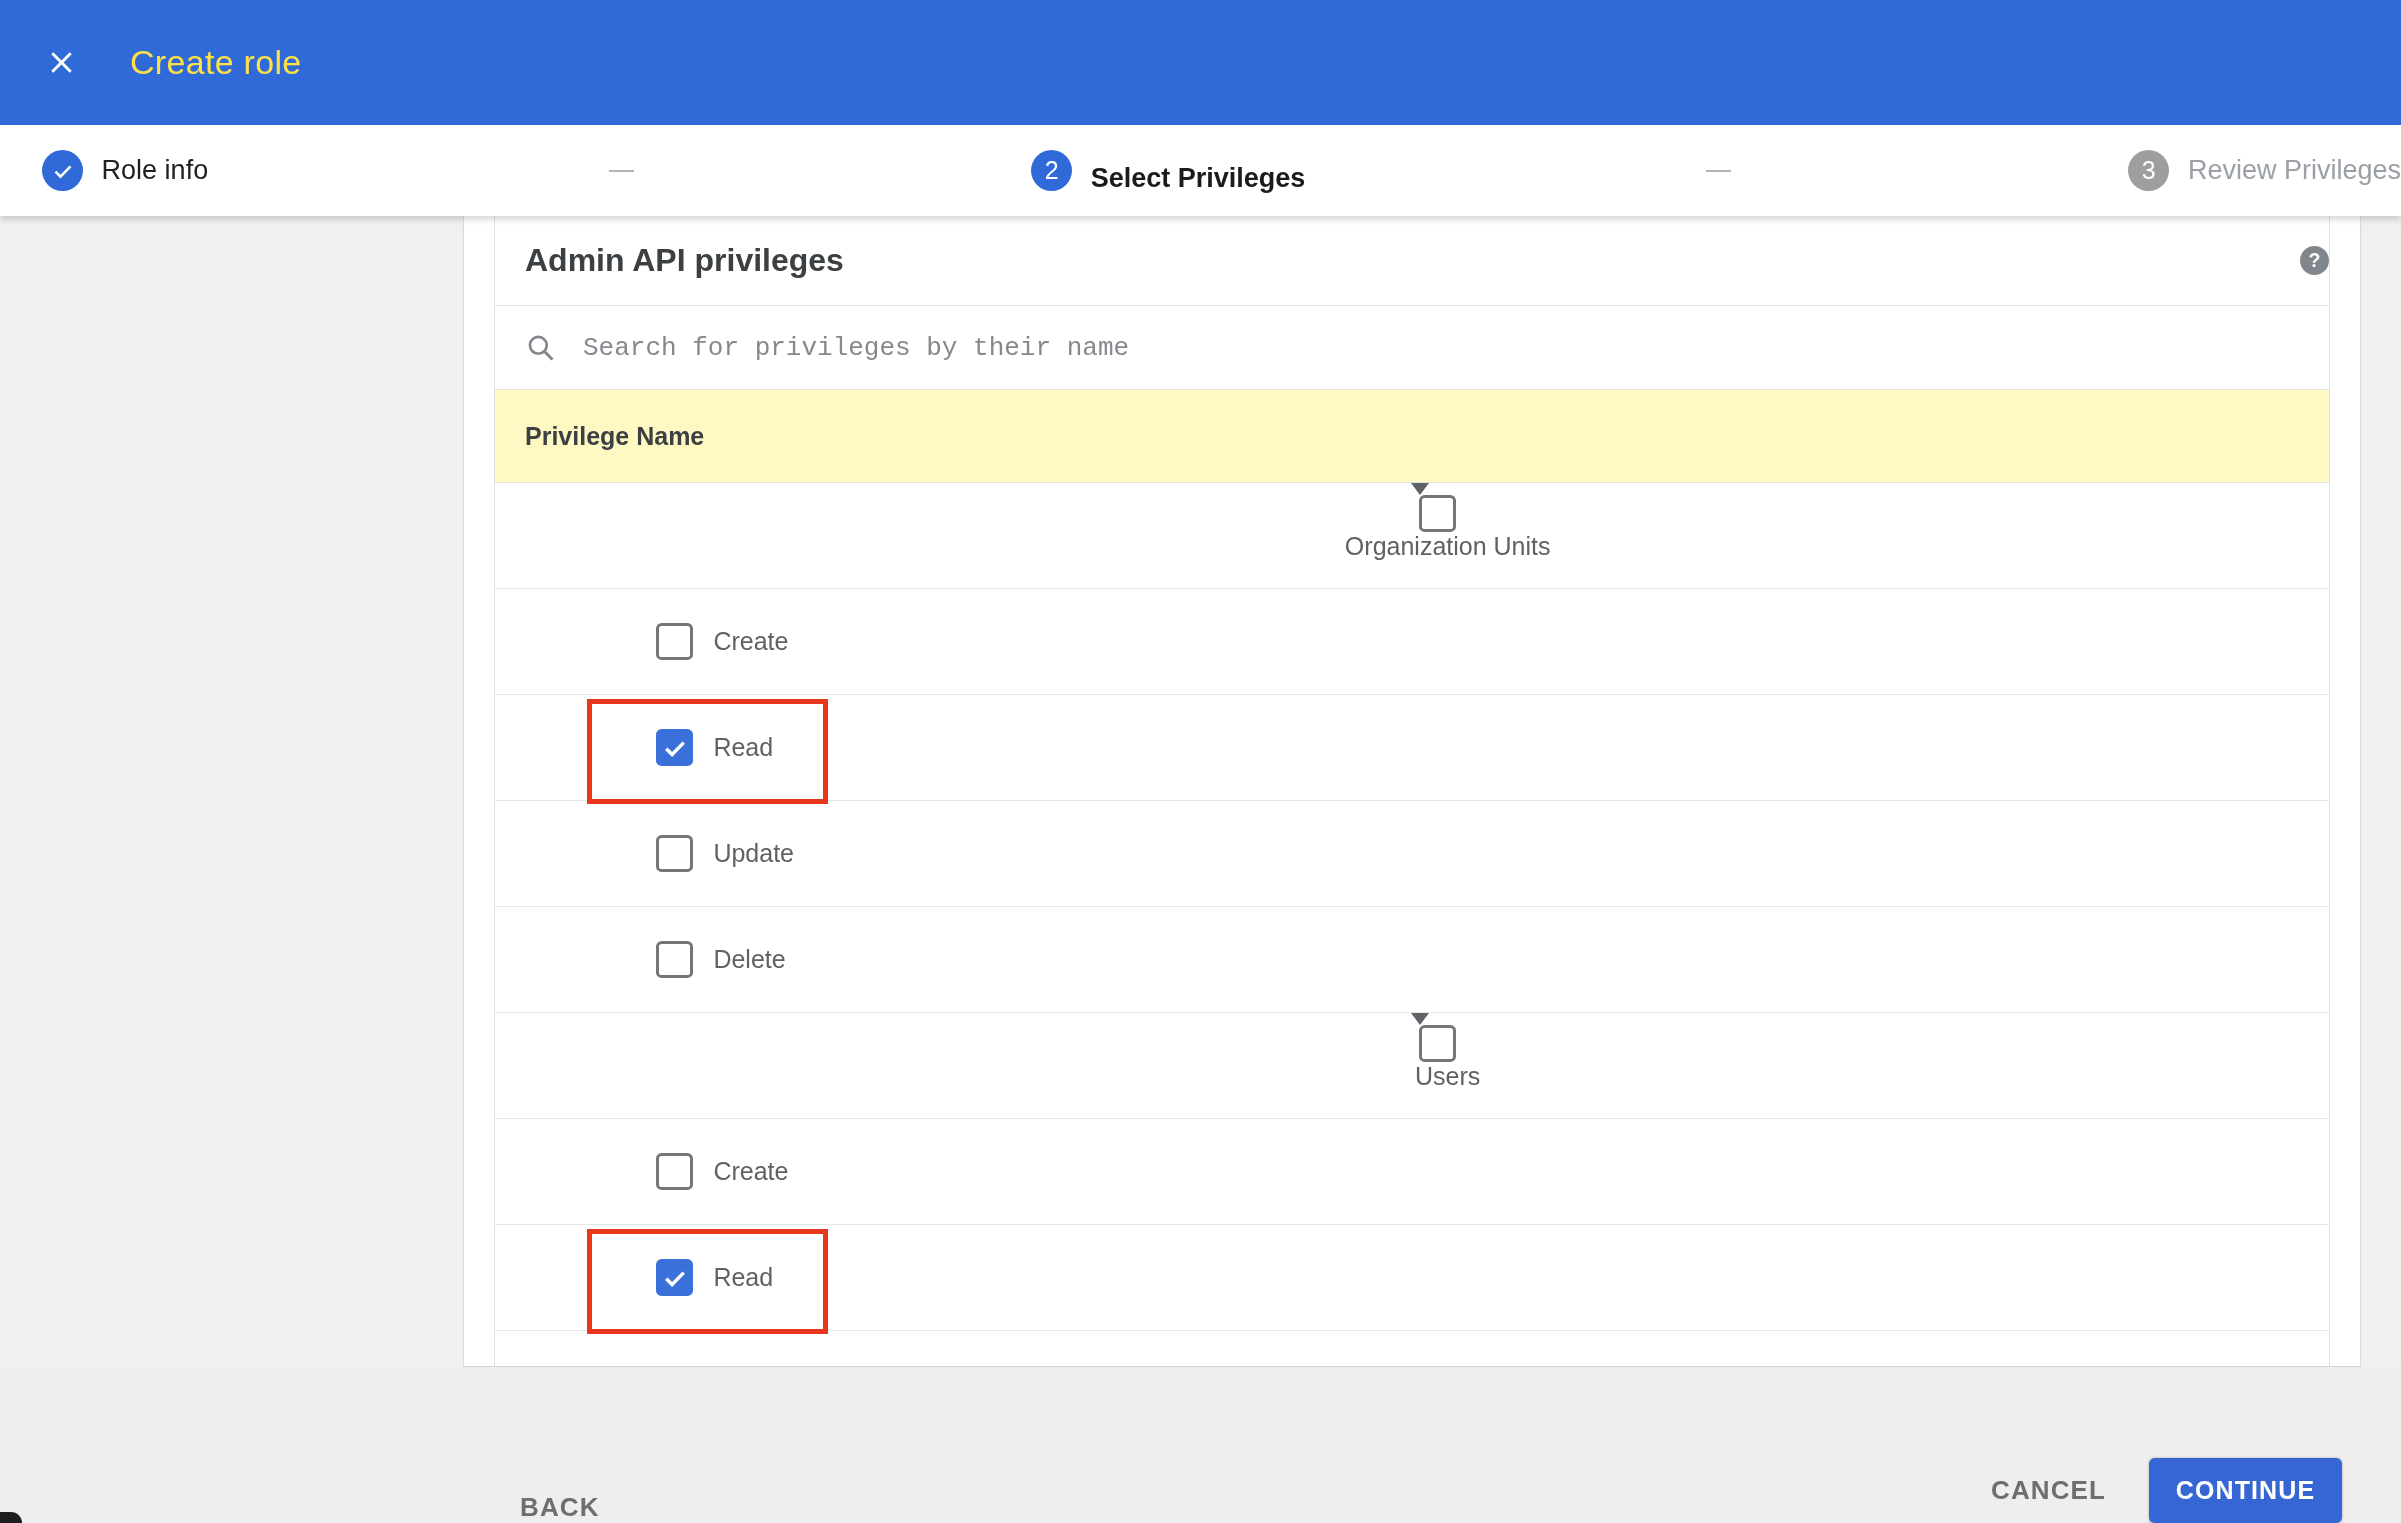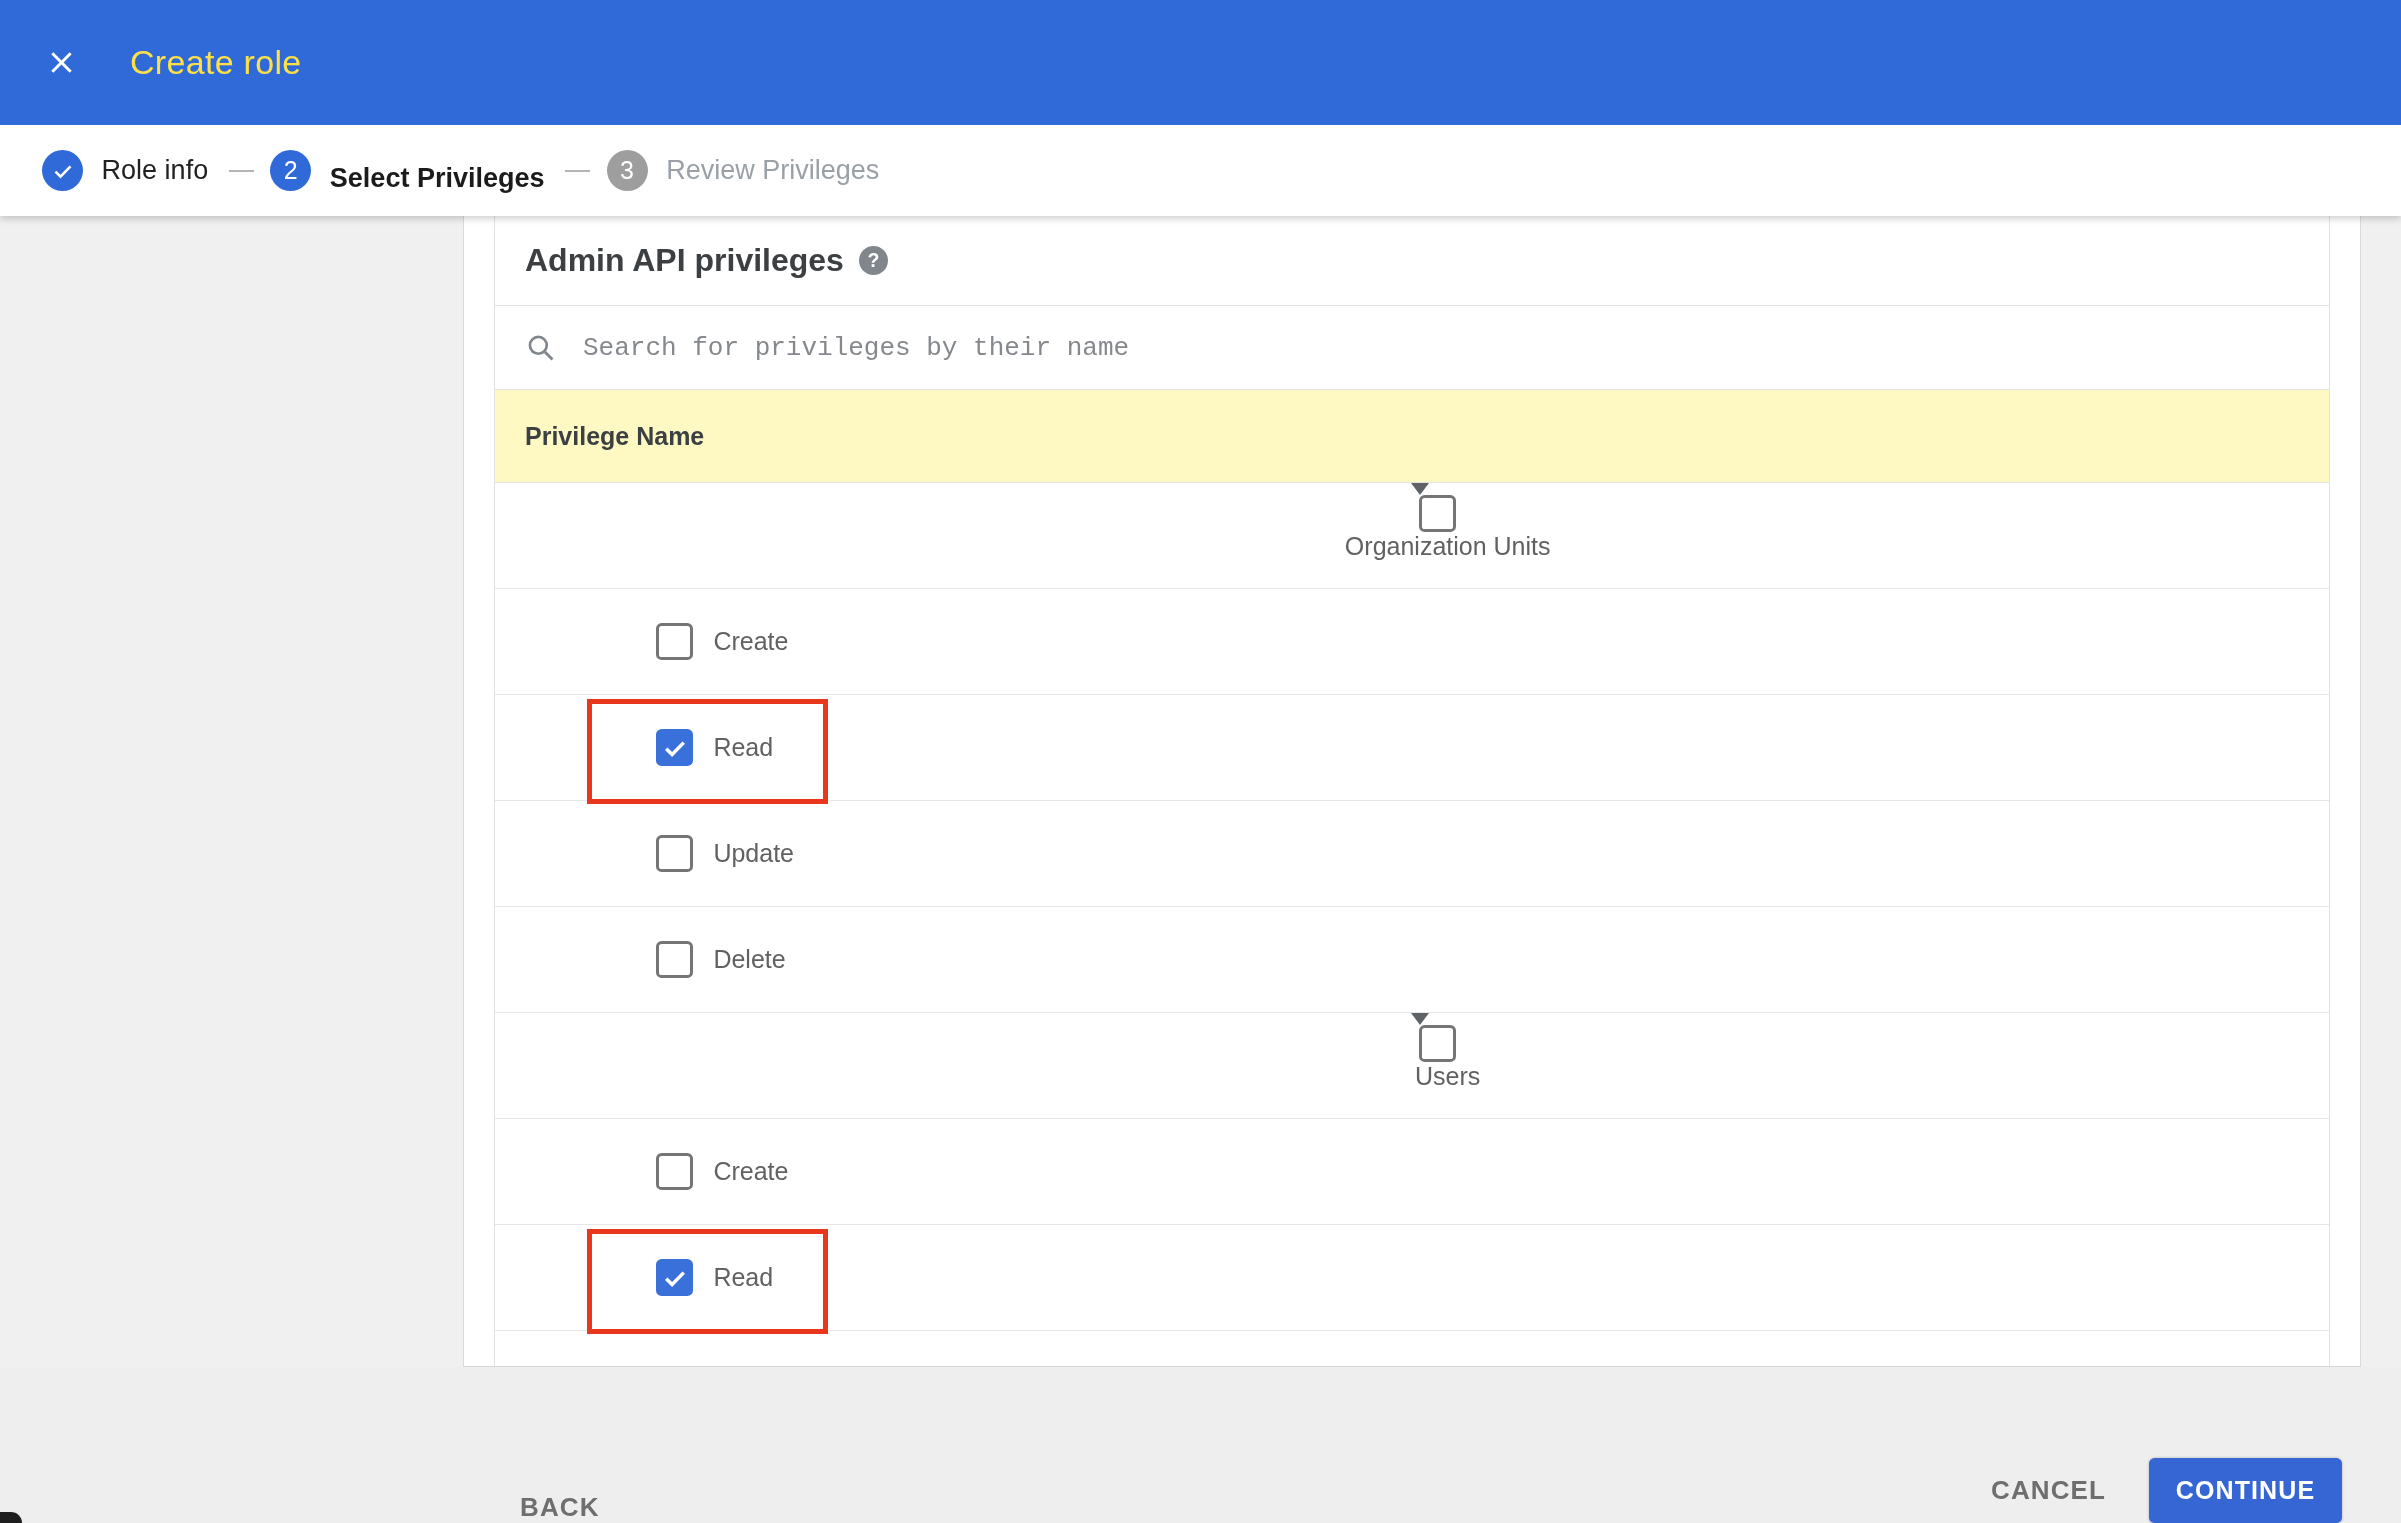--- a/index.html
+++ b/index.html
@@ -10,41 +10,41 @@
   .appbar { height:125px; background:#2f6ad8; display:flex; align-items:center;
     padding-left:41px; position:relative; z-index:20; }
   .close-btn { width:41px; height:41px; display:flex; align-items:center;
     justify-content:center; cursor:pointer; }
   .appbar-title { color:#fde047; font-size:34px; font-weight:400;
     margin-left:48px; letter-spacing:0.3px; }
 
   
   .stepper { height:91px; background:#ffffff; display:flex; align-items:center;
     padding-left:42px; box-shadow:0 2.8px 6.5px rgba(0,0,0,0.18);
-    position:relative; z-index:10; }
+    position:relative; z-index:10;justify-content:space-between; }
   .step { display:flex; align-items:center; }
   .step-circle { width:41px; height:41px; border-radius:50%; color:#fff;
     font-size:25px; display:flex; align-items:center; justify-content:center; }
   .step.completed .step-circle, .step.active .step-circle { background:#2f6ad8; }
   .step.upcoming .step-circle { background:#9e9e9e; }
   .step-label { margin-left:18.6px; font-size:27px; color:#212121; }
   .step.active .step-label { font-weight:bold; color:#1b1b1b;margin-top:16px; }
   .step.upcoming .step-label { color:#9aa0a6; }
   .step-dash { width:25px; border-top:2.8px solid #b5b5b5;
     margin-left:20.4px; margin-right:16.7px; }
 
   
   .card { position:absolute; left:463px; top:216px; width:1898px; bottom:156px;
     background:#ffffff; border-left:0.9px solid #dadada;
     border-right:0.9px solid #dadada; border-bottom:0.9px solid #d6d6d6; }
   .ptable { margin:0 30px; height:100%; overflow:hidden;
     border-left:0.9px solid #e2e2e2; border-right:0.9px solid #e2e2e2; }
 
   .heading-row { height:90px; display:flex; align-items:center;
-    padding-left:30px; border-bottom:0.9px solid #e2e2e2; }
+    padding-left:30px; border-bottom:0.9px solid #e2e2e2;justify-content:space-between; }
   .heading { font-size:32px; font-weight:bold; color:#3c4043; }
   .help-icon { width:29px; height:29px; border-radius:50%; background:#80868b;
     color:#ffffff; font-size:19.5px; font-weight:bold; display:flex;
     align-items:center; justify-content:center; margin-left:15px; cursor:pointer; }
 
   .search-row { height:84px; display:flex; align-items:center;
     padding-left:30px; border-bottom:0.9px solid #e2e2e2; }
   .search-input { border:0; outline:0; margin-left:26px; width:1392px;
     font-size:26px; color:#3c4043; font-family:Liberation Mono, monospace;
     background:transparent; }

